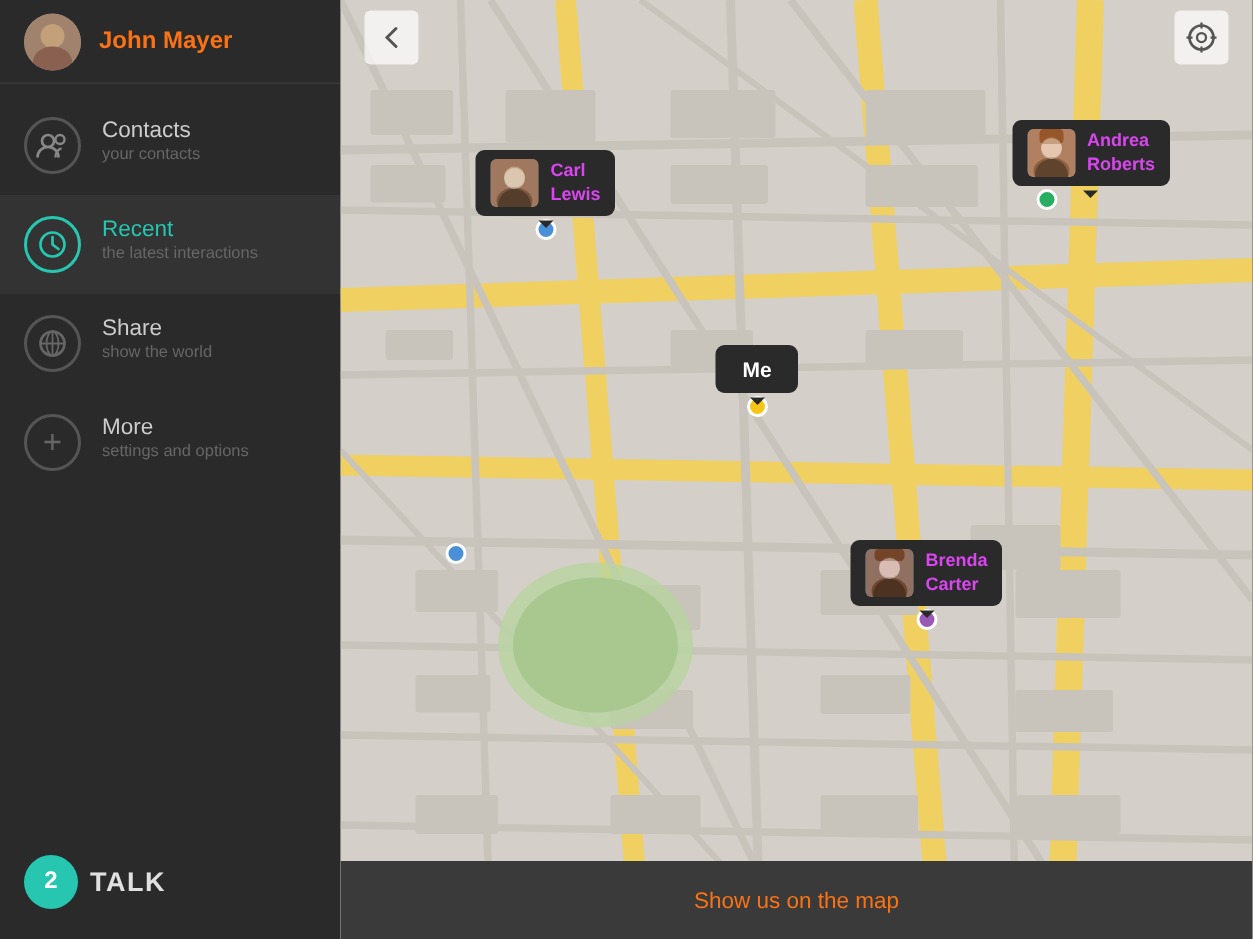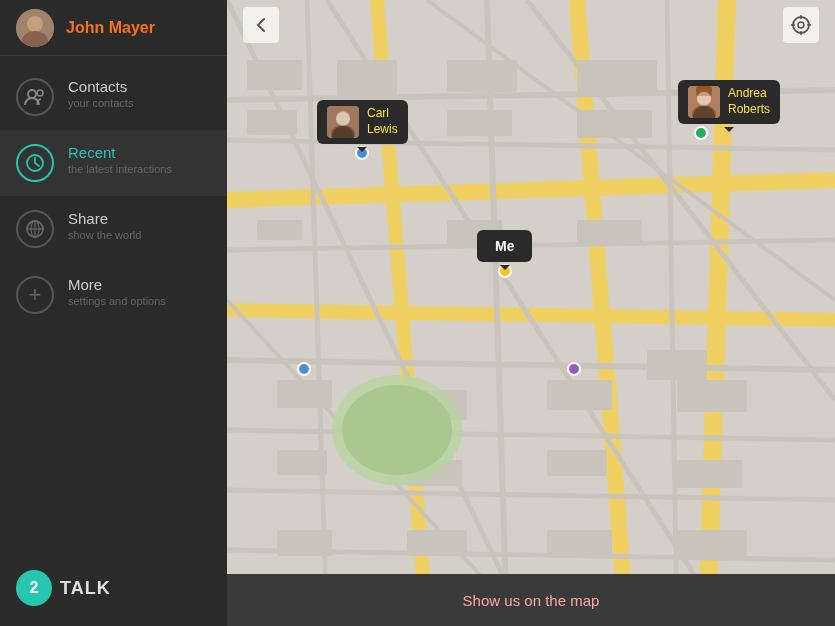--- a/index.html
+++ b/index.html
@@ -159,21 +159,21 @@
     }
     .pin-bubble::after {
       content: '';
       position: absolute;
       bottom: -8px;
       left: 50%; transform: translateX(-50%);
       border: 5px solid transparent;
       border-top-color: #2a2a2a;
       border-bottom: none;
     }
-    .pin-name { color: #fde047; font-size: 12px; font-weight: 400; line-height: 1.3; }
+    .pin-name { color: #d946ef; font-size: 12px; font-weight: 700; line-height: 1.3; }
 
     
     .me-bubble {
       background: #2a2a2a;
       border-radius: 6px;
       padding: 8px 18px;
       position: relative;
       color: #fff; font-size: 14px; font-weight: 600;
     }
     .me-bubble::after {
@@ -202,21 +202,21 @@
       gap: 10px;
       cursor: pointer;
       color: #fff; font-size: 16px; font-weight: 600;
     }
 
     .show-map-btn {
       flex: 1;
       background: #3a3a3a;
       display: flex; align-items: center; justify-content: center;
       cursor: pointer;
-      color: #fca5a5; font-size: 15px; font-weight: 500;
+      color: #f97316; font-size: 15px; font-weight: 500;
     }
 
     
     .map-svg { position: absolute; top: 0; left: 0; width: 100%; height: 100%; }
 
     
     .pin-dot {
       width: 14px; height: 14px;
       border-radius: 50%;
       margin-top: 2px;
@@ -458,20 +458,34 @@
         <span>Me</span>
       </div>
       <div class="pin-dot yellow"></div>
     </div>
 
     <div class="map-pin" style="left:70px; top:360px;">
       <div class="pin-dot blue"></div>
     </div>
 
     <div class="map-pin" style="left:340px; top:360px;">
+      <div class="pin-bubble">
+        <div class="portrait">
+          <svg width="32" height="32" viewBox="0 0 32 32">
+            <rect width="32" height="32" rx="4" fill="#907060"></rect>
+            <ellipse cx="16" cy="12" rx="7" ry="7" fill="#c09080"></ellipse>
+            <rect x="6" y="0" width="20" height="8" rx="3" fill="#6B3A1A" opacity="0.8"></rect>
+            <ellipse cx="16" cy="28" rx="12" ry="9" fill="#704830"></ellipse>
+          </svg>
+        </div>
+        <div class="pin-name">
+          <div>Brenda</div>
+          <div>Carter</div>
+        </div>
+      </div>
       <div class="pin-dot purple"></div>
     </div>
 
     <div class="bottom-bar">
       <div class="show-map-btn">
         <span>Show us on the map</span>
       </div>
     </div>
 
   </div>

